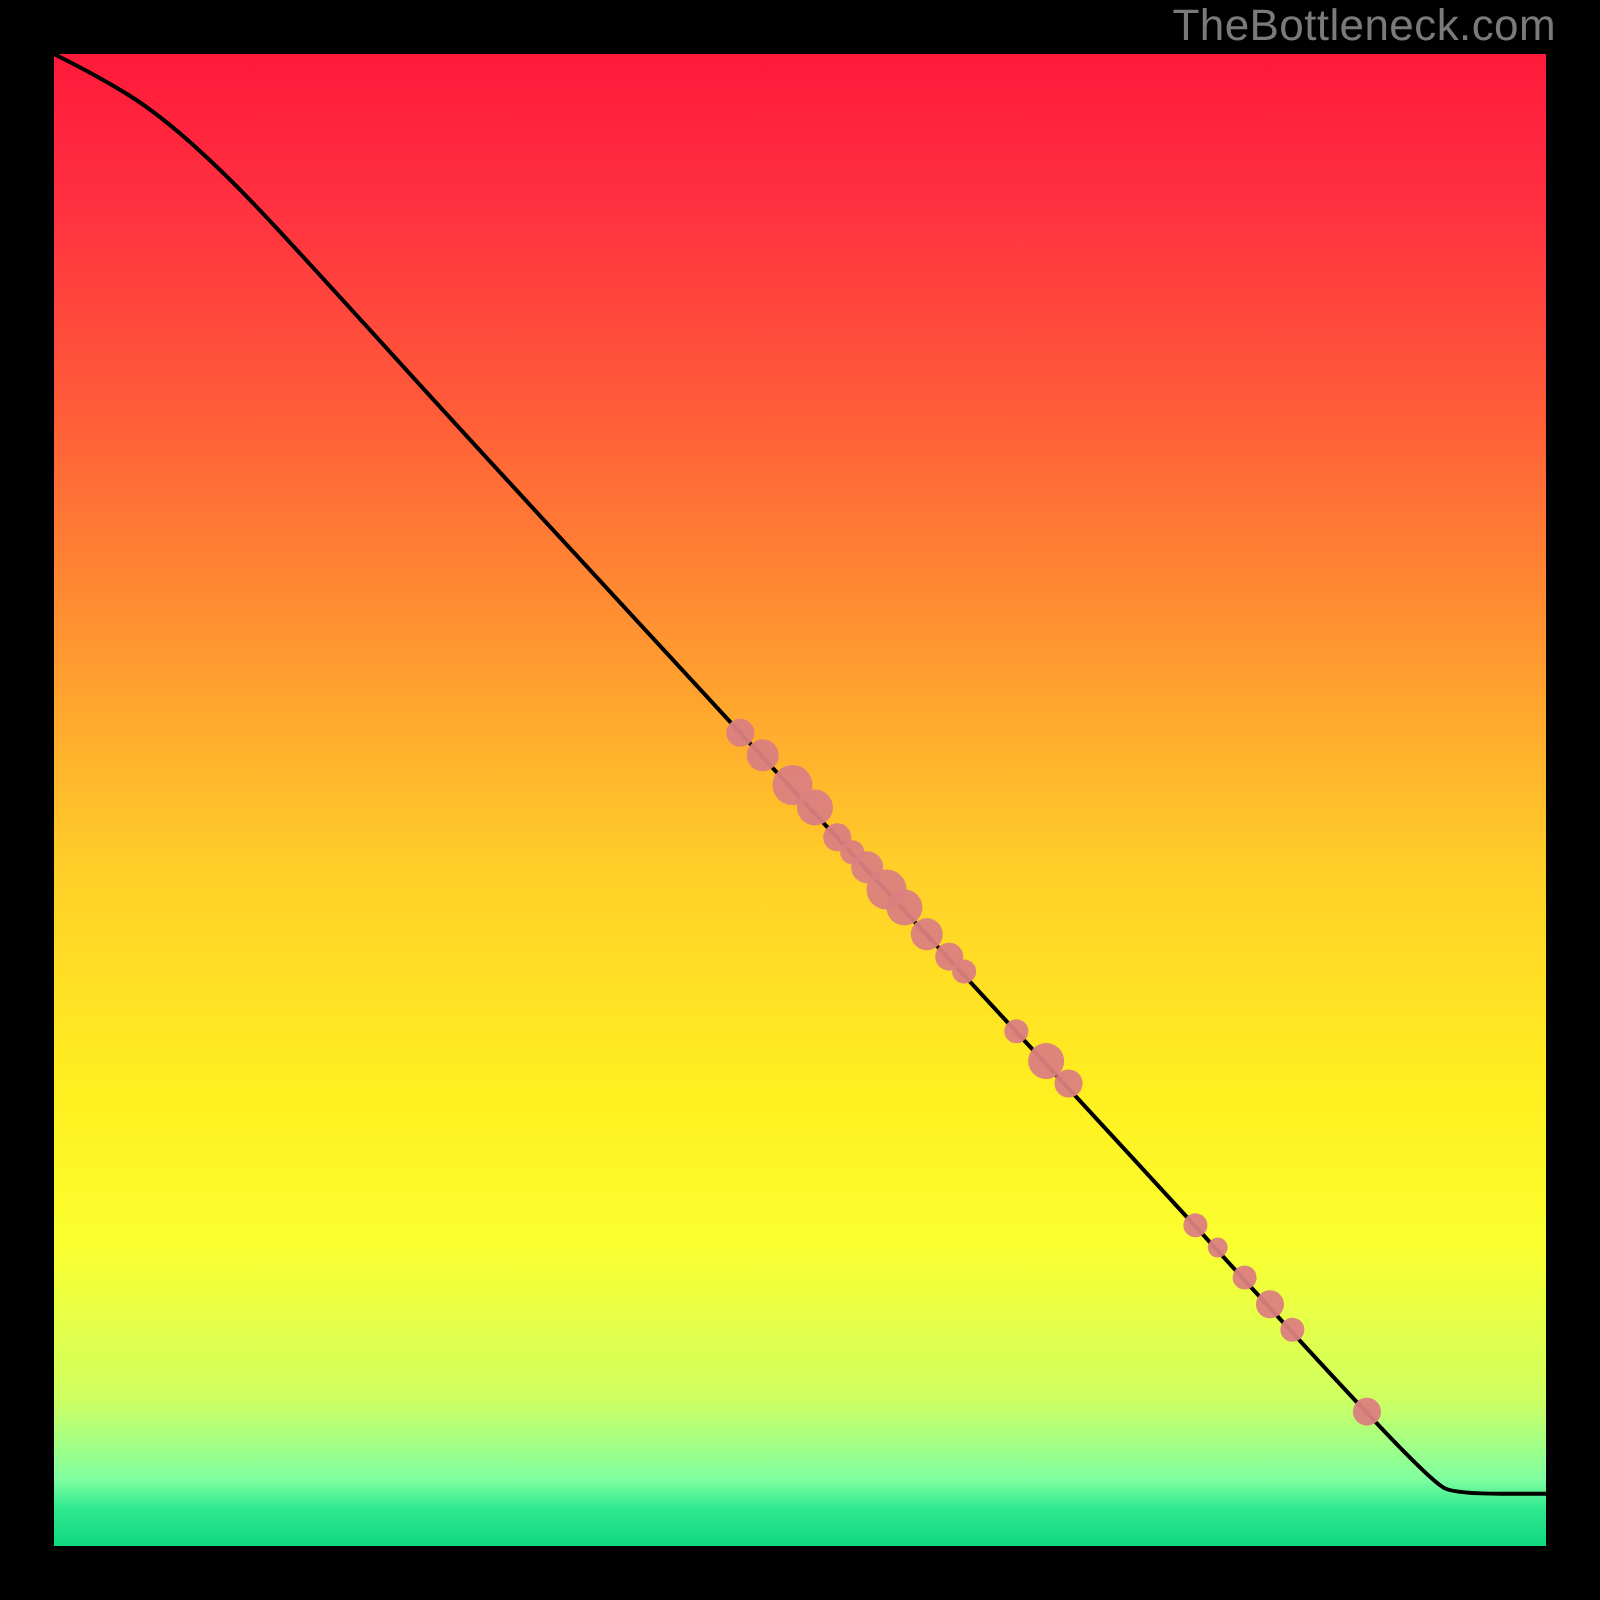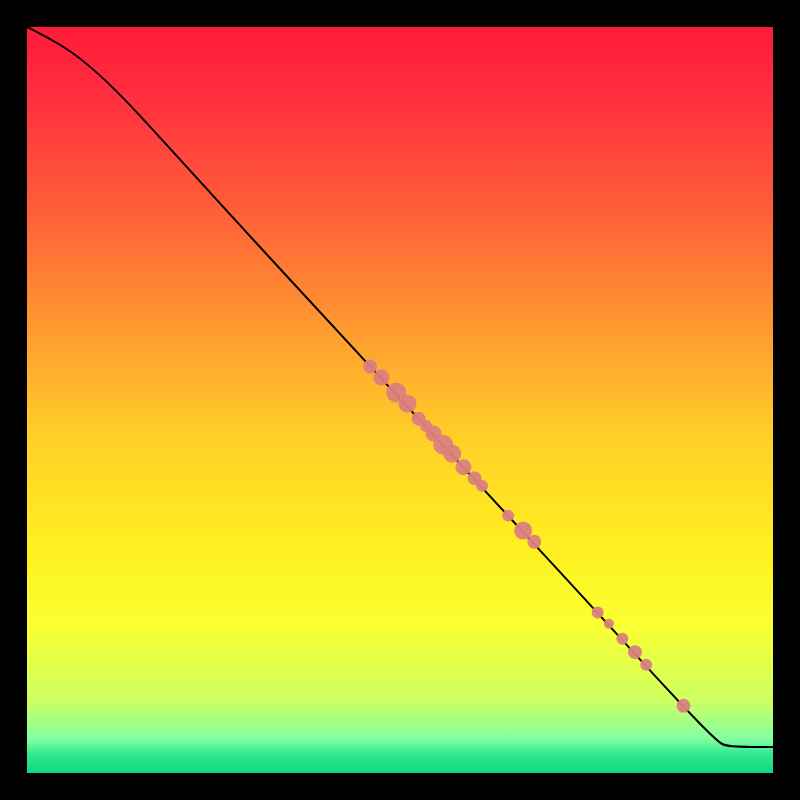--- a/index.html
+++ b/index.html
@@ -55,20 +55,21 @@
     fill: none;
     stroke: #000000;
     stroke-width: 2;
   }
 </style>
 </head>
 <body>
 
 <div class="outer-frame">
 
+  <div class="watermark">TheBottleneck.com</div>
 
   <div class="plot-area">
     <svg class="chart-svg" viewBox="0 0 746 746" preserveAspectRatio="none">
       <defs>
         <linearGradient id="bg-grad" x1="0" y1="0" x2="0" y2="1">
         <stop offset="0.00%" stop-color="#ff1a3a"></stop>
             <stop offset="10.00%" stop-color="#ff3040"></stop>
             <stop offset="25.00%" stop-color="#ff6038"></stop>
             <stop offset="40.00%" stop-color="#ff9830"></stop>
             <stop offset="55.00%" stop-color="#ffd028"></stop>

